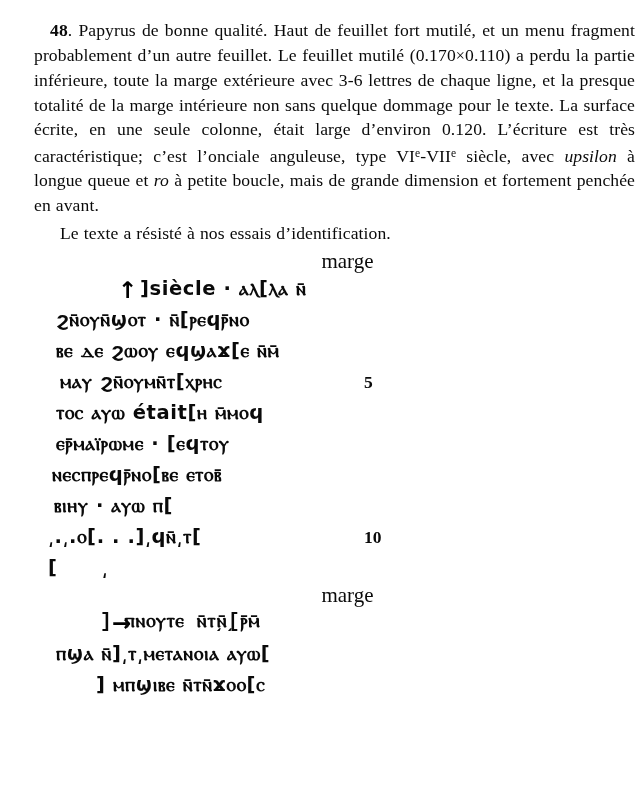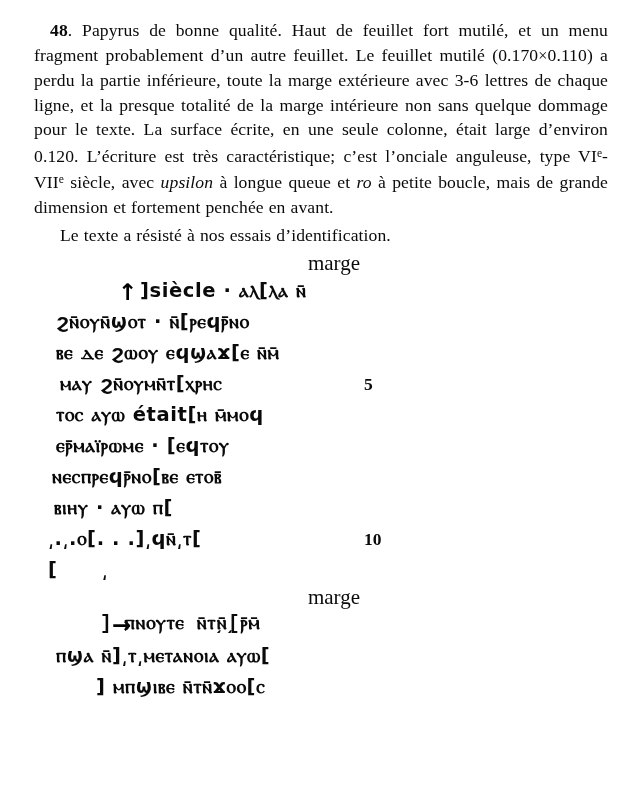--- a/index.html
+++ b/index.html
@@ -13,21 +13,21 @@
     overflow: hidden;
     font-family: "Liberation Serif", "DejaVu Serif", serif;
     color: #0a0a0a;
     position: relative;
   }
   .page {
     width: 640px;
     height: 660px;
     position: relative;
     box-sizing: border-box;
-    padding: 18px 32px 0 34px;
+    padding: 18px 5px 0 34px;
   }
 
   
   .prose {
     font-size: 17.6px;
     line-height: 24.6px;
     text-align: justify;
     text-justify: inter-word;
     letter-spacing: 0.1px;
     word-spacing: 0.5px;

